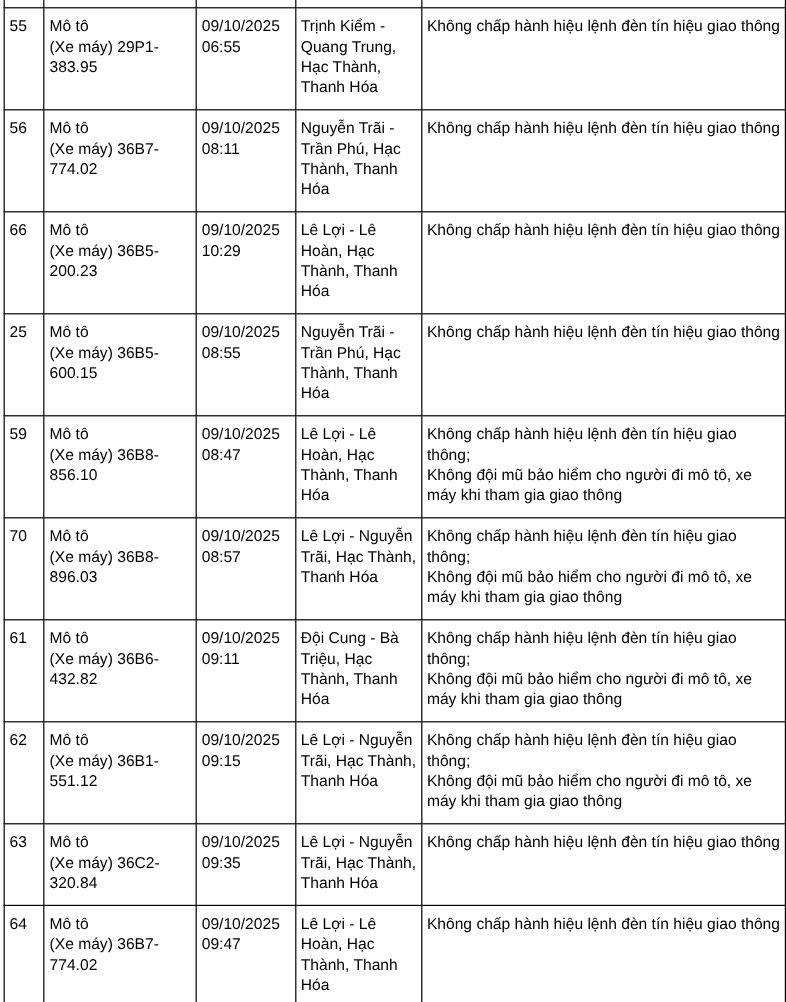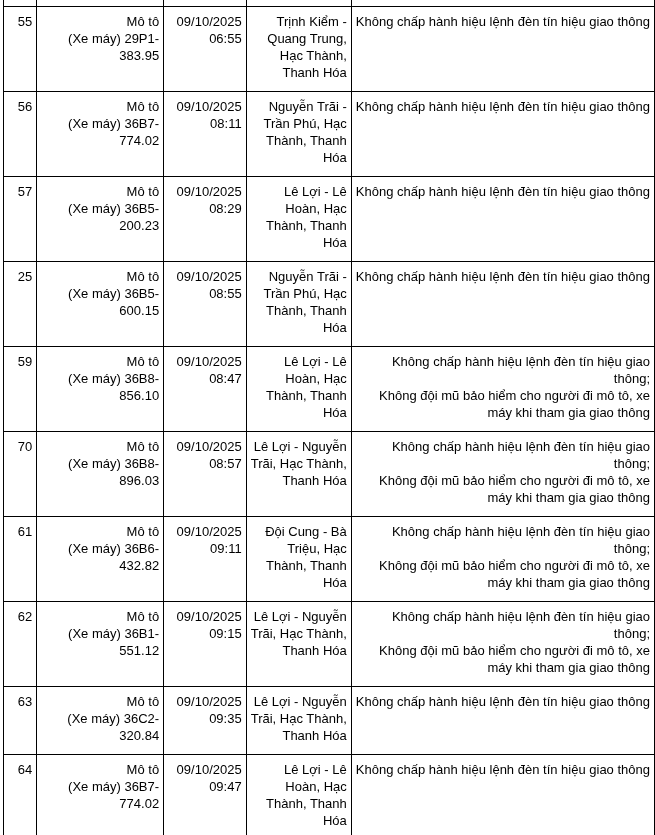--- a/index.html
+++ b/index.html
@@ -19,21 +19,21 @@
     border-top: none;
     font-family: "Liberation Sans", sans-serif;
     font-size: 13px;
     line-height: 17px;
     color: #000000;
   }
   table.violations td {
     border: 1px solid #000000;
     vertical-align: top;
     padding: 6px 4px 10px 4px;
-    text-align: right;
+    text-align: left;
   }
   tr.partial-row td {
     border-top: none;
     padding: 0;
     height: 6px;
   }
   td.cell-location,
   td.cell-violation {
     white-space: pre;
     padding-left: 2px;
@@ -94,28 +94,28 @@
       <span class="line">08:11</span>
     </td>
     <td class="cell-location">Nguyễn Trãi -
 Trần Phú, Hạc
 Thành, Thanh
 Hóa</td>
     <td class="cell-violation">Không chấp hành hiệu lệnh đèn tín hiệu giao thông</td>
   </tr>
 
   <tr>
-    <td class="cell-no">57</td>
+    <td class="cell-no">66</td>
     <td class="cell-vehicle">
       <span class="line">Mô tô</span>
       <span class="line"><span class="italic">(Xe máy)</span> <span>36B5-200.23</span></span>
     </td>
     <td class="cell-date">
       <span class="line">09/10/2025</span>
-      <span class="line">08:29</span>
+      <span class="line">10:29</span>
     </td>
     <td class="cell-location">Lê Lợi - Lê
 Hoàn, Hạc
 Thành, Thanh
 Hóa</td>
     <td class="cell-violation">Không chấp hành hiệu lệnh đèn tín hiệu giao thông</td>
   </tr>
 
   <tr>
     <td class="cell-no">25</td>

